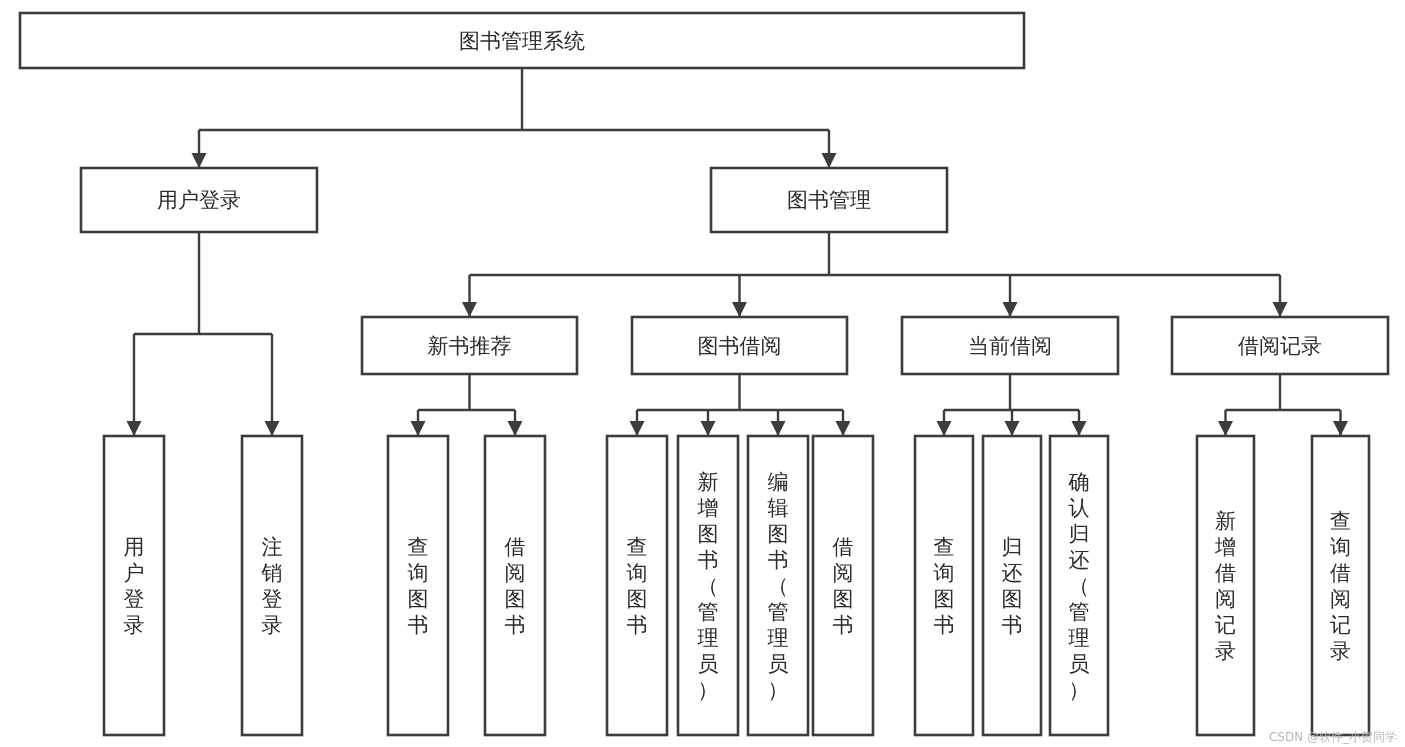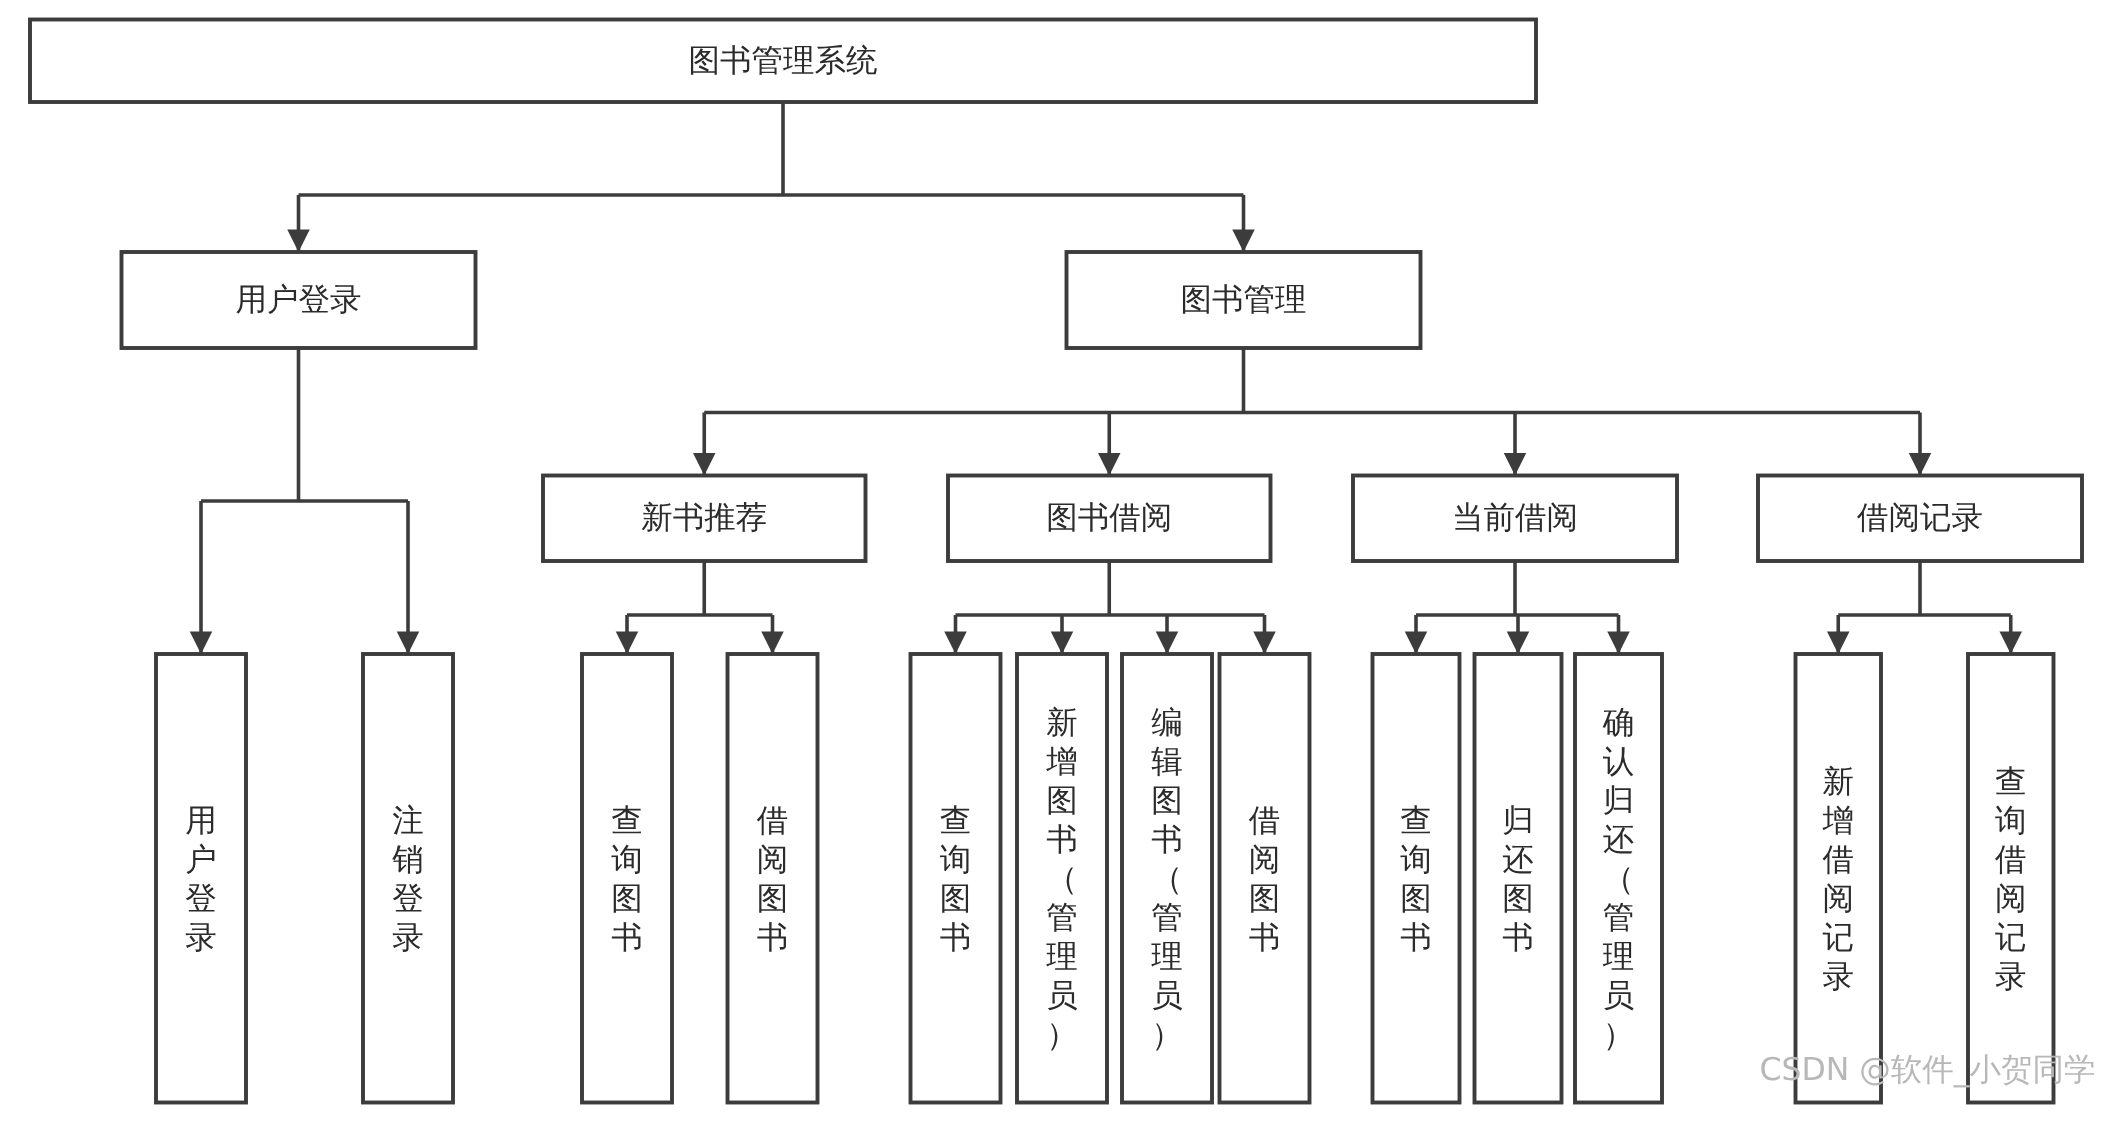--- a/index.html
+++ b/index.html
@@ -48,23 +48,23 @@
     stroke-width: 2.4;
     fill: none;
   }
   .arrow-head {
     fill: #3c3c3c;
     stroke: none;
   }
   .watermark-text {
     position: absolute;
     right: 8px;
-    bottom: 20px;
-    font-family: "DejaVu Sans", "Liberation Sans", sans-serif;
-    font-size: 21px;
+    bottom: 1px;
+    font-family: "DejaVu Sans", "Liberation Sans", sans-serif;
+    font-size: 12px;
     color: #b8b8b8;
     white-space: nowrap;
     user-select: none;
   }
 </style>
 </head>
 <body>
 
 <div id="diagram-root">
   <svg id="tree-svg" viewBox="0 0 1405 747">

